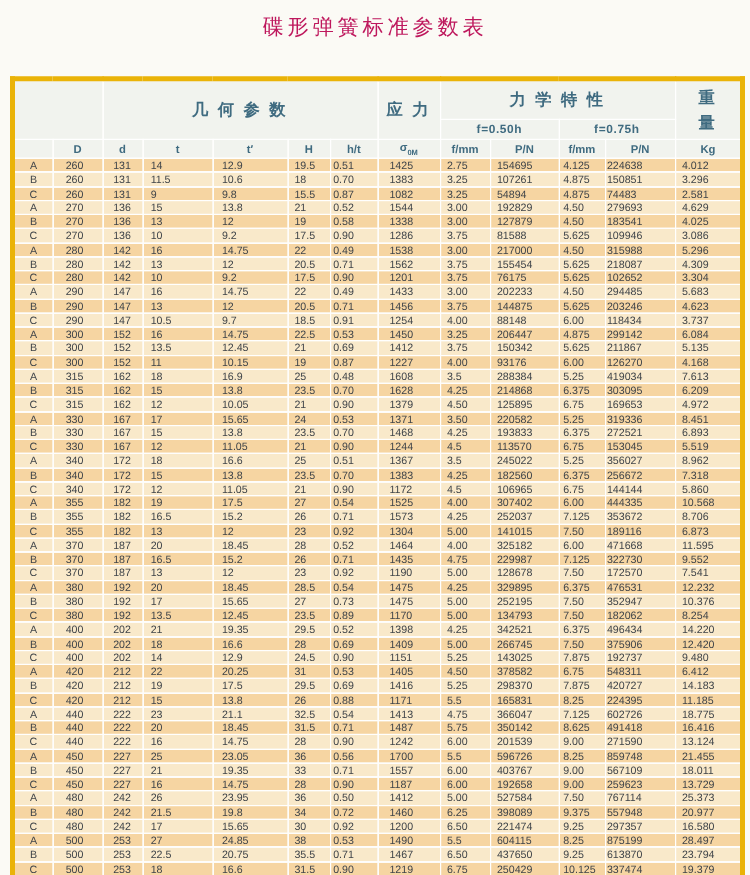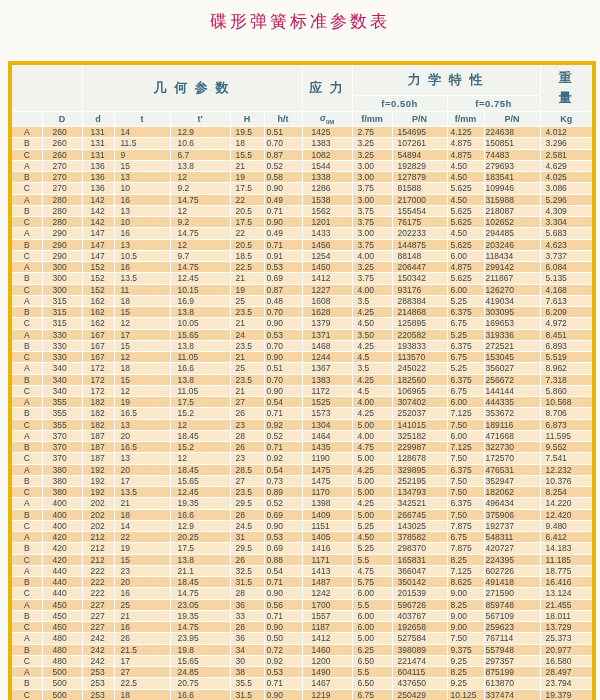--- a/index.html
+++ b/index.html
@@ -140,21 +140,21 @@
           <td>107261</td>
           <td>4.875</td>
           <td>150851</td>
           <td>3.296</td>
         </tr>
         <tr>
           <td>C</td>
           <td>260</td>
           <td>131</td>
           <td>9</td>
-          <td>6.7</td>
+          <td>9.8</td>
           <td>15.5</td>
           <td>0.87</td>
           <td>1082</td>
           <td>3.25</td>
           <td>54894</td>
           <td>4.875</td>
           <td>74483</td>
           <td>2.581</td>
         </tr>
         <tr>

